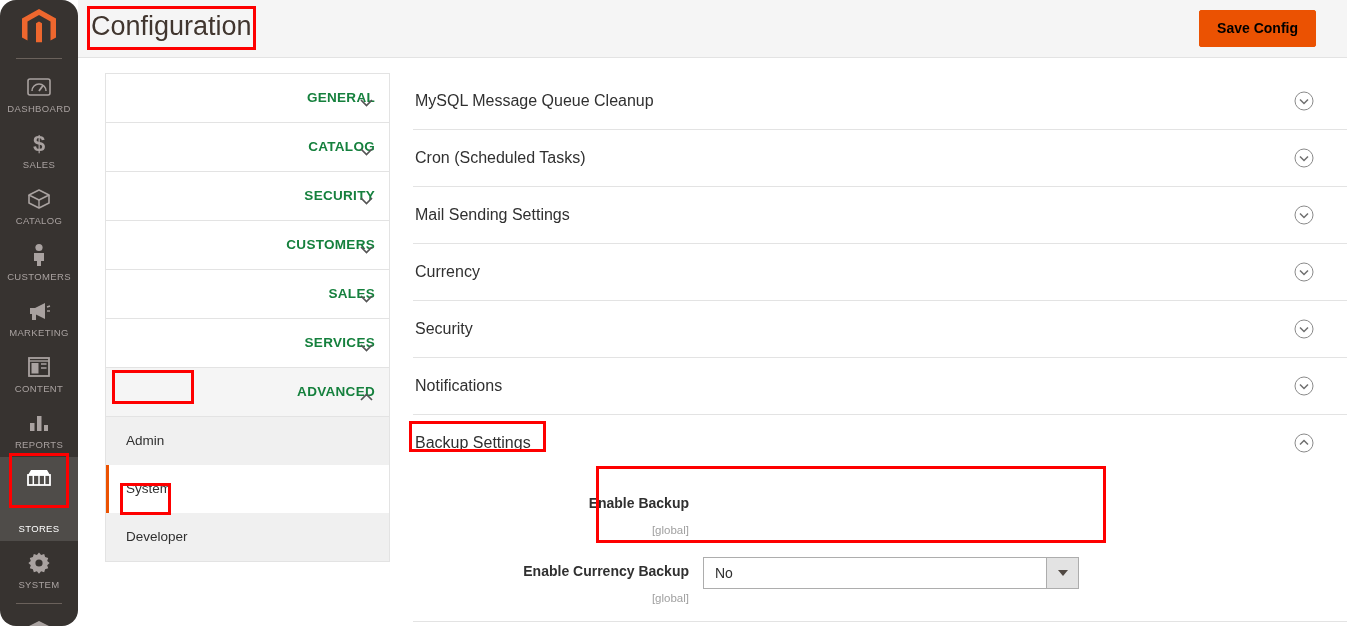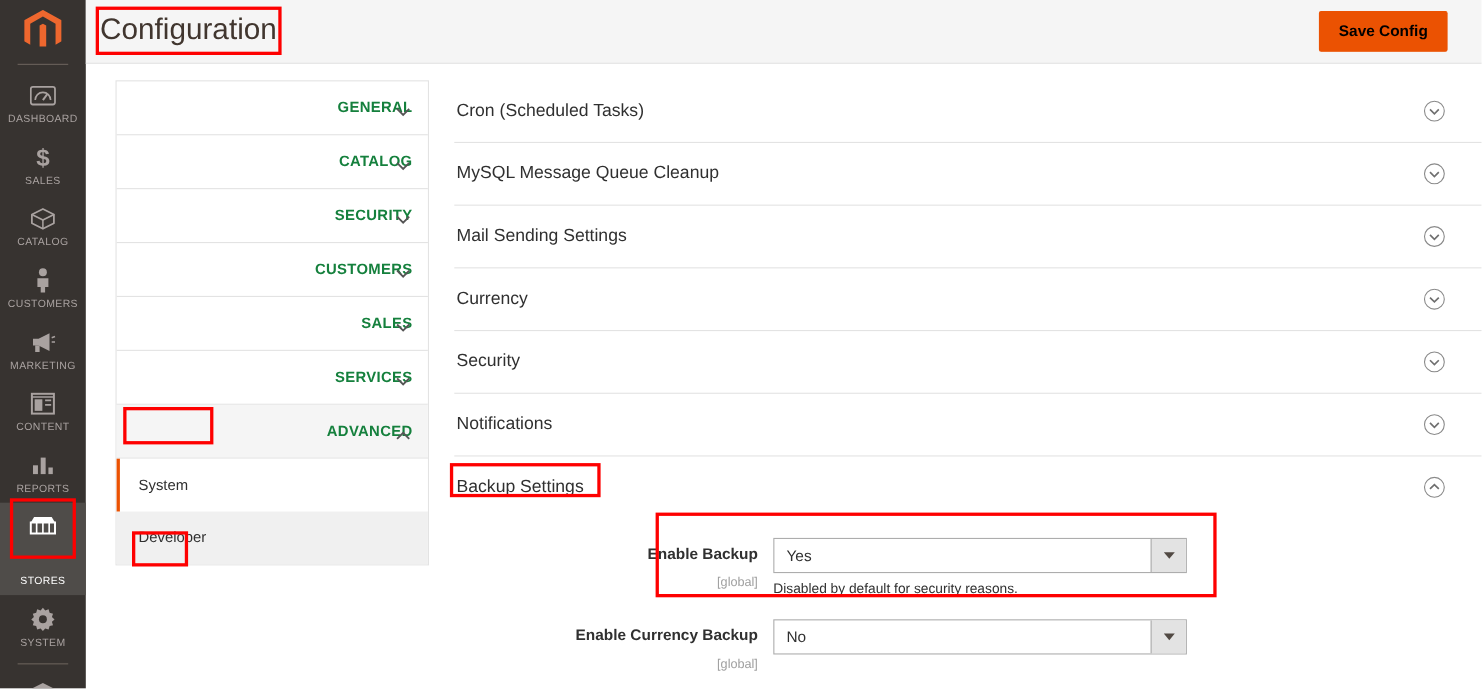--- a/index.html
+++ b/index.html
@@ -12,20 +12,21 @@
     -webkit-font-smoothing: antialiased;
   }
   #app { position: relative; width: 1347px; height: 626px; }
 
   
   .admin-sidebar {
     position: absolute; left: 0; top: 0;
     width: 78px; height: 626px;
     background: #373330;
     overflow: hidden;
+    border-radius: 16px;
   }
   .logo-wrap {
     height: 56px;
     display: flex; align-items: center; justify-content: center;
   }
   .logo-hex { width: 34px; height: 38px; display: block; }
   .logo-divider {
     width: 46px; height: 1px; background: #6a615b;
     margin: 2px auto 6px auto;
   }
@@ -433,39 +434,40 @@
     <div class="cfg-section expanded">
       <div class="cfg-section-title">ADVANCED</div>
       <span class="cfg-chevron">
         <svg width="13" height="9" viewBox="0 0 13 9">
             <polyline points="1,7.5 6.5,2 12,7.5" fill="none" stroke="currentColor" stroke-width="1.7"></polyline>
           </svg>
       </span>
     </div>
 
     <div class="cfg-sub-list">
+      <div class="cfg-sub">Admin</div>
       <div class="cfg-sub active">System</div>
       <div class="cfg-sub">Developer</div>
     </div>
   </div>
 
   <div class="config-main">
 
     <div class="fieldset-row">
+      <div class="fieldset-title">MySQL Message Queue Cleanup</div>
+      <span class="fieldset-toggle">
+        <svg width="20" height="20" viewBox="0 0 20 20">
+          <circle cx="10" cy="10" r="9" fill="none" stroke="#8a8a8a" stroke-width="1"></circle>
+          <polyline points="6,8.5 10,12.5 14,8.5" fill="none" stroke="#6f6f6f" stroke-width="1.5"></polyline>
+        </svg>
+      </span>
+    </div>
+
+    <div class="fieldset-row">
       <div class="fieldset-title">Cron (Scheduled Tasks)</div>
-      <span class="fieldset-toggle">
-        <svg width="20" height="20" viewBox="0 0 20 20">
-          <circle cx="10" cy="10" r="9" fill="none" stroke="#8a8a8a" stroke-width="1"></circle>
-          <polyline points="6,8.5 10,12.5 14,8.5" fill="none" stroke="#6f6f6f" stroke-width="1.5"></polyline>
-        </svg>
-      </span>
-    </div>
-
-    <div class="fieldset-row">
-      <div class="fieldset-title">MySQL Message Queue Cleanup</div>
       <span class="fieldset-toggle">
         <svg width="20" height="20" viewBox="0 0 20 20">
           <circle cx="10" cy="10" r="9" fill="none" stroke="#8a8a8a" stroke-width="1"></circle>
           <polyline points="6,8.5 10,12.5 14,8.5" fill="none" stroke="#6f6f6f" stroke-width="1.5"></polyline>
         </svg>
       </span>
     </div>
 
     <div class="fieldset-row">
       <div class="fieldset-title">Mail Sending Settings</div>
@@ -516,29 +518,20 @@
         </svg>
       </span>
     </div>
 
     <div class="fieldset-body">
 
       <div class="field-row">
         <div class="field-label-col">
           <span class="field-label">Enable Backup</span>
           <span class="field-scope">[global]</span>
-        </div>
-        <div class="field-control-col">
-          <div class="select-shell">
-            <span class="select-value">Yes</span>
-            <span class="select-arrow-btn">
-                <span class="tri"></span>
-              </span>
-          </div>
-          <div class="field-comment">Disabled by default for security reasons.</div>
         </div>
       </div>
 
       <div class="field-row" style="margin-top:20px;">
         <div class="field-label-col">
           <span class="field-label">Enable Currency Backup</span>
           <span class="field-scope">[global]</span>
         </div>
         <div class="field-control-col">
           <div class="select-shell">

